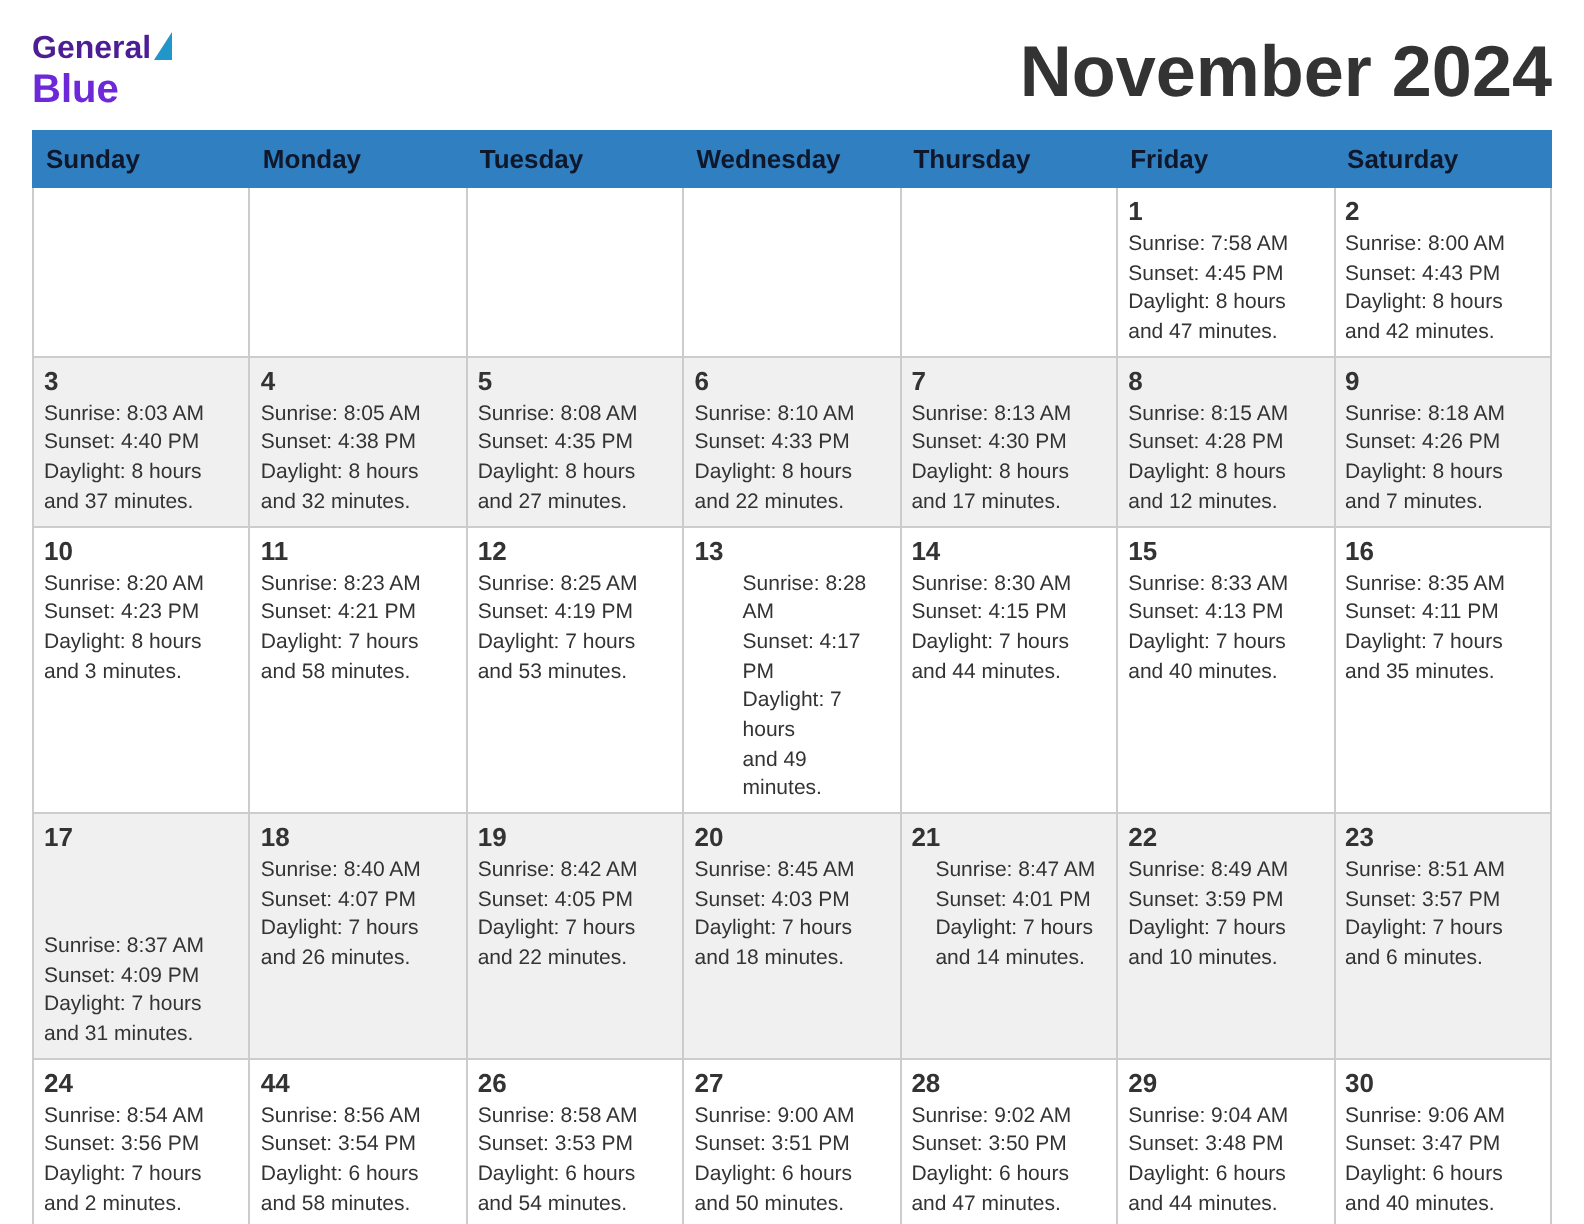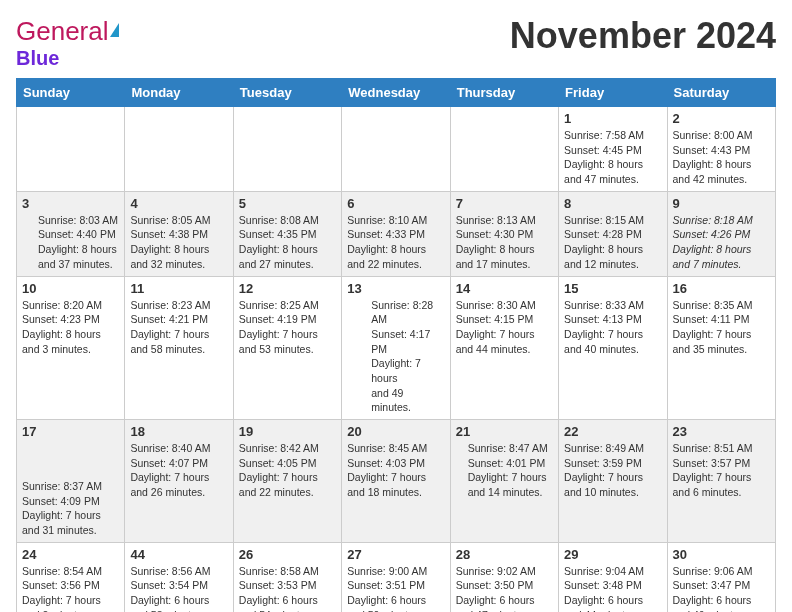--- a/index.html
+++ b/index.html
@@ -35,21 +35,21 @@
       color: #555;
       margin-top: 2px;
     }
     .calendar {
       width: 100%;
       border-collapse: collapse;
       margin-top: 8px;
     }
     .calendar th {
       background-color: #2f7fc1;
-      color: #ffffff;
+      color: #0f172a;
       text-align: left;
       padding: 6px 6px;
       font-size: 13px;
       border: 1px solid #2f7fc1;
     }
     .calendar td {
       border: 1px solid #ccc;
       vertical-align: top;
       padding: 4px 5px;
       width: calc(100% / 7);
@@ -73,23 +73,23 @@
       color: #333;
     }
     .empty-cell {
       background: #f5f5f5;
     }
     .logo-wrapper {
       display: flex;
       align-items: center;
     }
     .logo-general {
-      font-size: 26px;
-      font-weight: normal;
-      color: #be185d;
+      font-size: 16px;
+      font-weight: bold;
+      color: #4c1d95;
     }
     .logo-blue {
       font-size: 20px;
       font-weight: bold;
       color: #6d28d9;
     }
   </style>
 </head>
 <body>
 
@@ -136,21 +136,21 @@
           <span class="day-number">2</span>
           <div class="day-info" style="white-space: pre-line;">Sunrise: 8:00 AM
 Sunset: 4:43 PM
 Daylight: 8 hours
 and 42 minutes.</div>
         </td>
       </tr>
       <tr>
         <td class="gray-bg">
           <span class="day-number">3</span>
-          <div class="day-info" style="white-space: pre-line; margin-left: 16px;">Sunrise: 8:03 AM
+          <div class="day-info" style="white-space: pre-line;">Sunrise: 8:03 AM
 Sunset: 4:40 PM
 Daylight: 8 hours
 and 37 minutes.</div>
         </td>
         <td class="gray-bg">
           <span class="day-number">4</span>
           <div class="day-info" style="white-space: pre-line;">Sunrise: 8:05 AM
 Sunset: 4:38 PM
 Daylight: 8 hours
 and 32 minutes.</div>
@@ -178,21 +178,21 @@
         </td>
         <td class="gray-bg">
           <span class="day-number">8</span>
           <div class="day-info" style="white-space: pre-line;">Sunrise: 8:15 AM
 Sunset: 4:28 PM
 Daylight: 8 hours
 and 12 minutes.</div>
         </td>
         <td class="gray-bg">
           <span class="day-number">9</span>
-          <div class="day-info" style="white-space: pre-line; font-style: italic;">Sunrise: 8:18 AM
+          <div class="day-info" style="white-space: pre-line;">Sunrise: 8:18 AM
 Sunset: 4:26 PM
 Daylight: 8 hours
 and 7 minutes.</div>
         </td>
       </tr>
       <tr>
         <td>
           <span class="day-number">10</span>
           <div class="day-info" style="white-space: pre-line;">Sunrise: 8:20 AM
 Sunset: 4:23 PM

